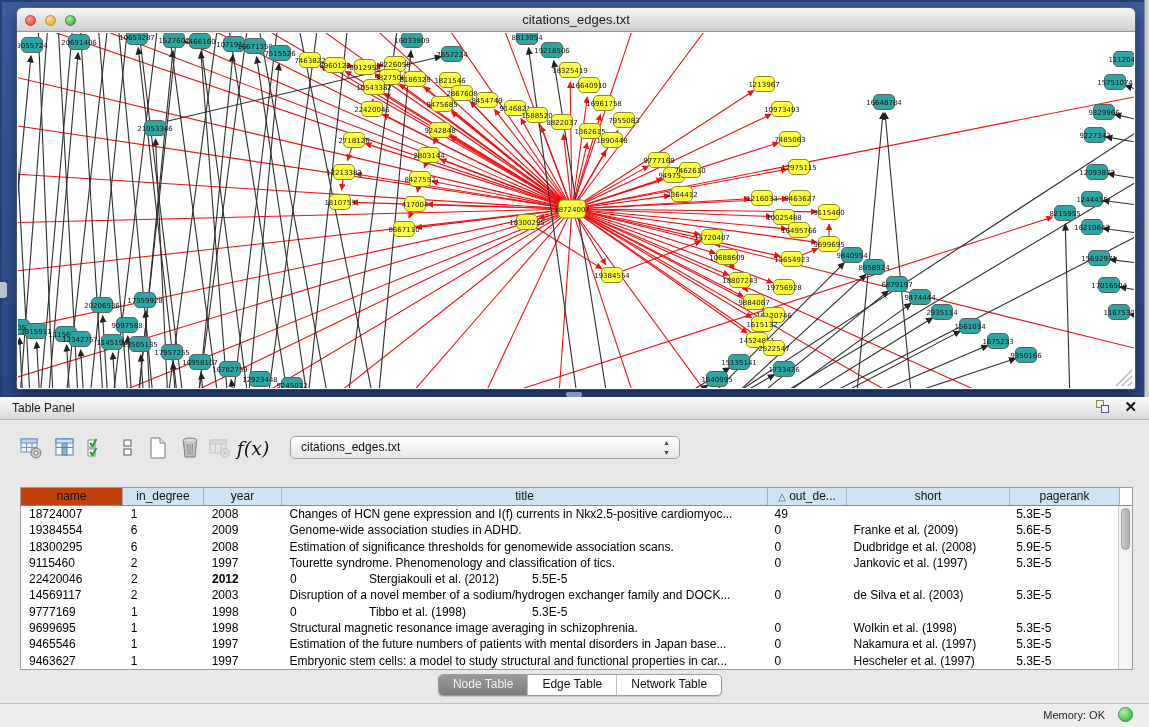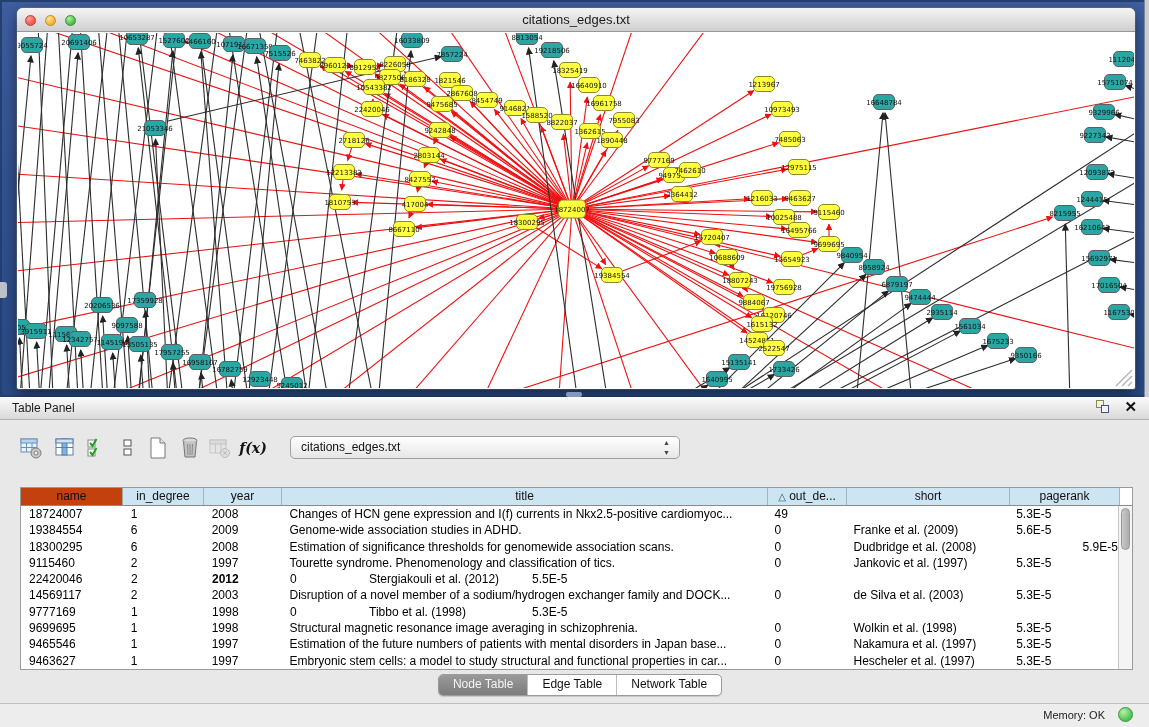--- a/index.html
+++ b/index.html
@@ -38,21 +38,21 @@
     border-bottom:1px solid #b2b2b2; }
   .panel-title { position:absolute; left:12px; top:4px; font-size:12px; color:#1c1c1c; }
   .panel-btns { position:absolute; right:12px; top:3px; display:flex; gap:14px; align-items:center; }
   .float-icon { position:relative; width:14px; height:14px; }
   .float-icon .sq1 { position:absolute; left:0; top:0; width:8px; height:8px; border:1px solid #8a8a4a; background:transparent; }
   .float-icon .sq2 { position:absolute; left:5px; top:5px; width:8px; height:8px; border:1px solid #3f517f; background:#f4f4f4; }
   .close-icon { font-size:15px; font-weight:bold; color:#111; line-height:14px; cursor:default; }
 
   .toolbar { position:relative; height:62px; }
   .tool-btn { position:absolute; top:13px; width:30px; height:30px; display:flex; align-items:center; justify-content:center; }
-  .fx { font-family:"DejaVu Serif", serif; font-style:italic; font-weight:bold; font-size:14px; color:#111; }
+  .fx { font-family:"DejaVu Serif", serif; font-style:italic; font-weight:normal; font-size:19px; color:#111; }
   .combo { position:absolute; left:290px; top:16px; width:390px; height:23px;
     background:linear-gradient(180deg,#ffffff,#e6e6e6); border:1px solid #9f9f9f; border-radius:5px;
     font-size:12px; color:#111; line-height:21px; padding-left:10px; }
   .combo .arrows { position:absolute; right:9px; top:1px; font-size:7px; color:#444; line-height:10px; text-align:center; }
 
   .datatable { position:absolute; left:20px; top:90px; width:1113px; height:183px; background:#fff; border:1px solid #9a9a9a; }
   .thead { display:flex; height:18px; border-bottom:1px solid #8a8a8a; font-size:12px; }
   .th { background:#cde4f2; border-right:1px solid #9fb6c6; text-align:center; line-height:17px; color:#111;
         overflow:hidden; white-space:nowrap; }
   .th.gray { background:#c2410c; border-right:1px solid #a5a5a5; }
@@ -634,21 +634,21 @@
             <div class="td" style="width: 163px;">Franke et al. (2009)</div>
             <div class="td" style="width: 110px;">5.6E-5</div>
           </div>
           <div class="tr">
             <div class="td" style="width: 102px;">18300295</div>
             <div class="td" style="width: 81px;">6</div>
             <div class="td" style="width: 78px;">2008</div>
             <div class="td" style="width: 486px;">Estimation of significance thresholds for genomewide association scans.</div>
             <div class="td" style="width: 79px;">0</div>
             <div class="td" style="width: 163px;">Dudbridge et al. (2008)</div>
-            <div class="td" style="width: 110px; text-align: right;">5.9E-5</div>
+            <div class="td" style="width: 110px;">5.9E-5</div>
           </div>
           <div class="tr">
             <div class="td" style="width: 102px;">9115460</div>
             <div class="td" style="width: 81px;">2</div>
             <div class="td" style="width: 78px;">1997</div>
             <div class="td" style="width: 486px;">Tourette syndrome. Phenomenology and classification of tics.</div>
             <div class="td" style="width: 79px;">0</div>
             <div class="td" style="width: 163px;">Jankovic et al. (1997)</div>
             <div class="td" style="width: 110px;">5.3E-5</div>
           </div>

